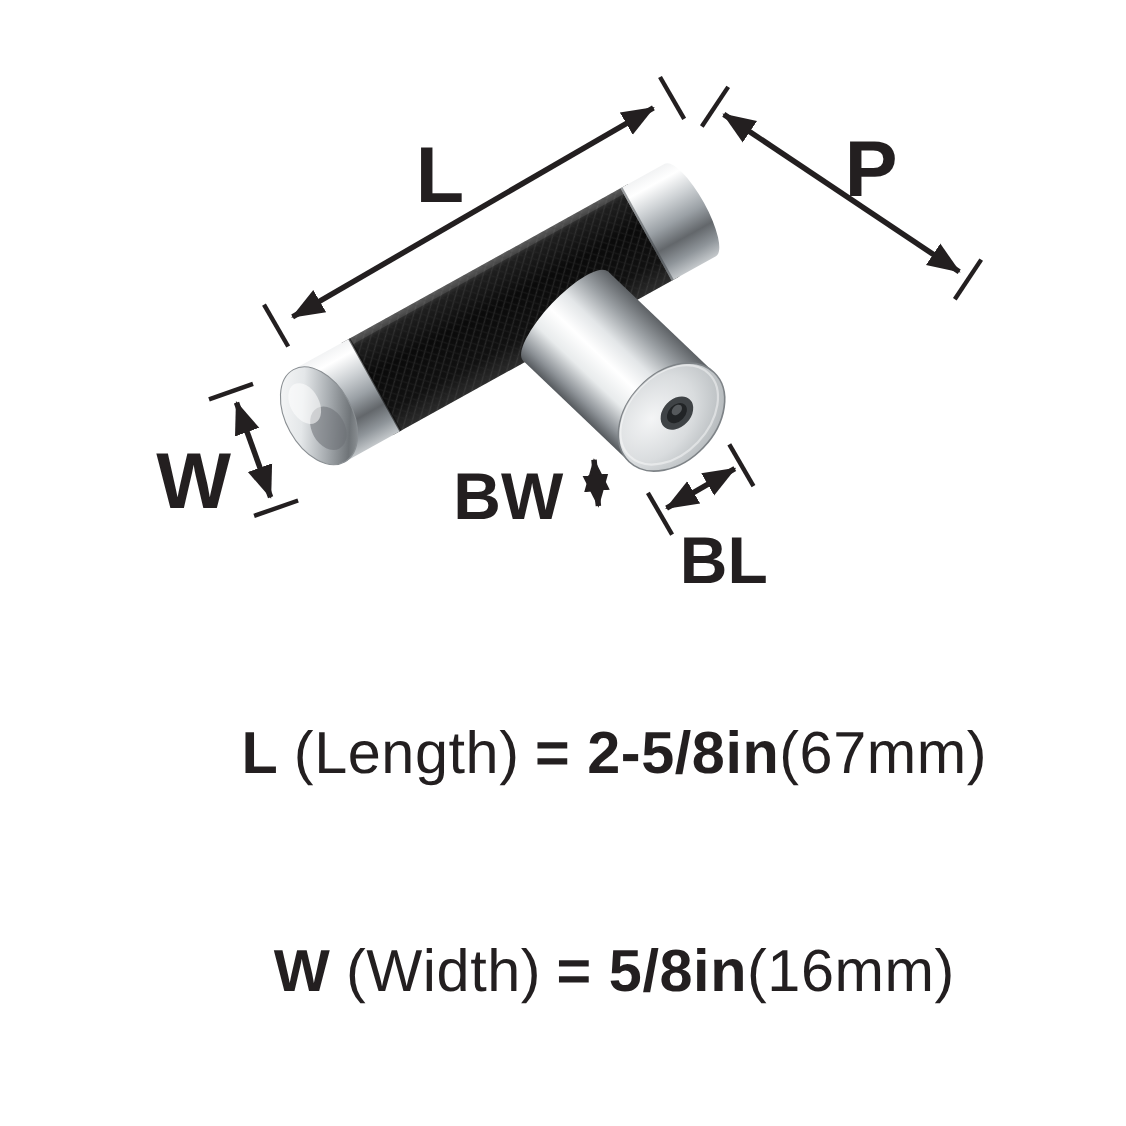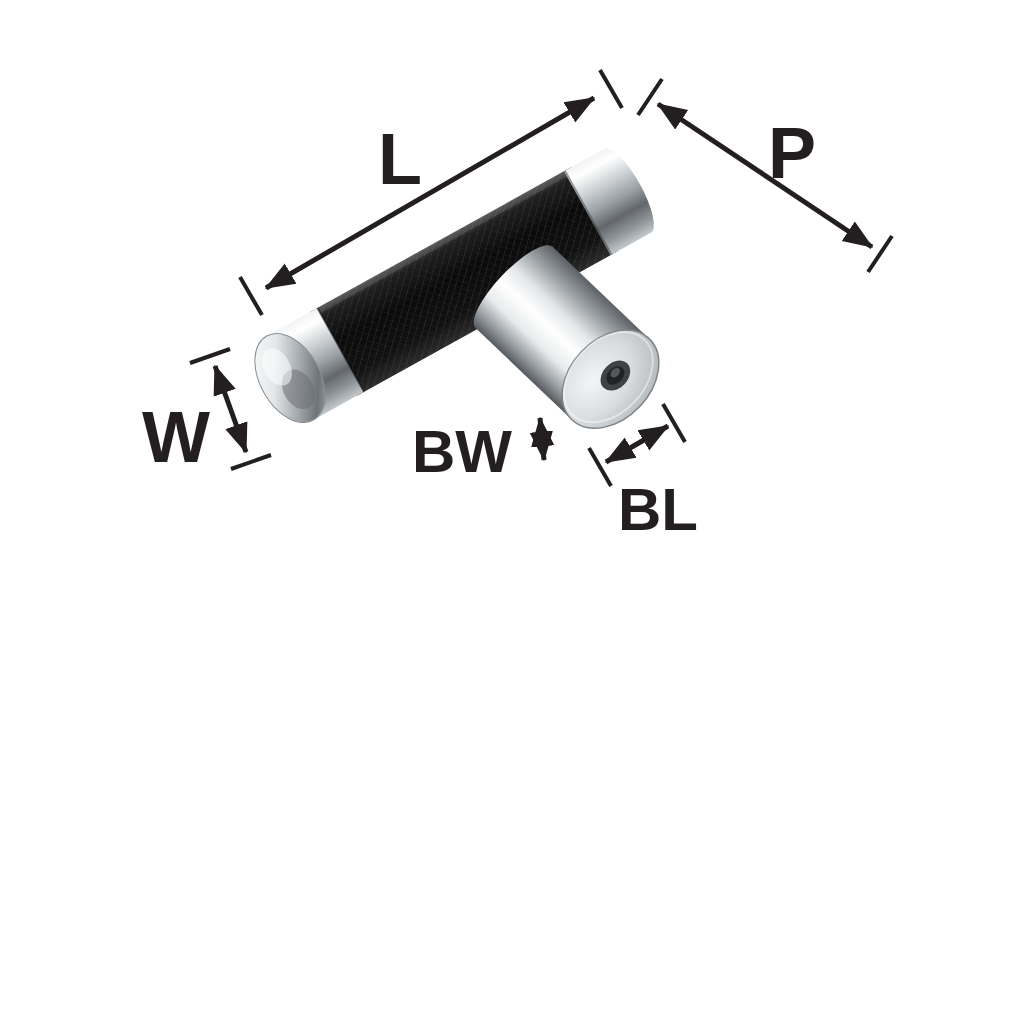--- a/index.html
+++ b/index.html
@@ -137,20 +137,26 @@
     <g stroke="#231f20">
       <line x1="606" y1="462" x2="668" y2="426" stroke-width="5" marker-start="url(#arr)" marker-end="url(#arr)"></line>
       <line x1="589" y1="448" x2="611" y2="486" stroke-width="4"></line>
       <line x1="663" y1="404" x2="685" y2="442" stroke-width="4"></line>
       <text x="658" y="530" text-anchor="middle" stroke="none" class="dim-label-sm">BL</text>
     </g>
   </svg>
 
   <div class="legend">
 
+    <div class="legend-line">
+      <span class="b sp">L</span><span class="r sp">(Length)</span><span class="b">= 2-5/8in</span><span class="r">(67mm)</span>
+    </div>
 
+    <div class="legend-line">
+      <span class="b sp">W</span><span class="r sp">(Width)</span><span class="b">= 5/8in</span><span class="r">(16mm)</span>
+    </div>
 
     <div class="legend-line">
       
     </div>
 
   </div>
 </div>
 
 </body></html>

